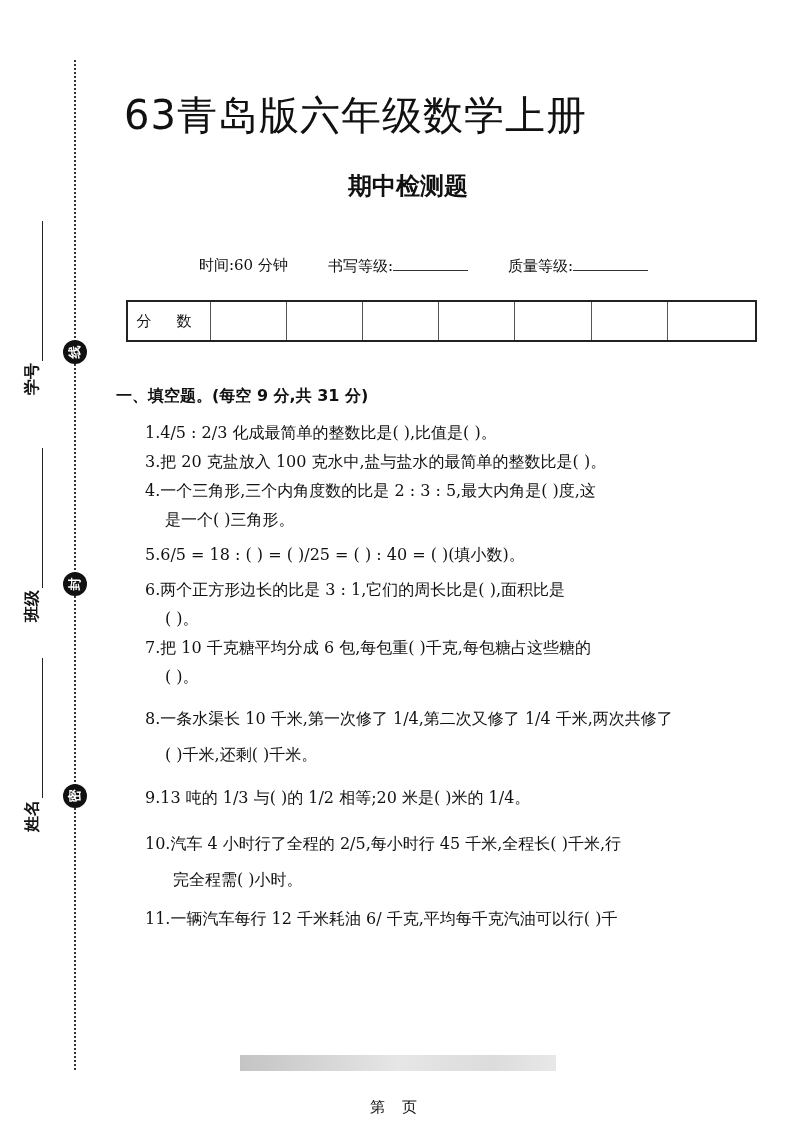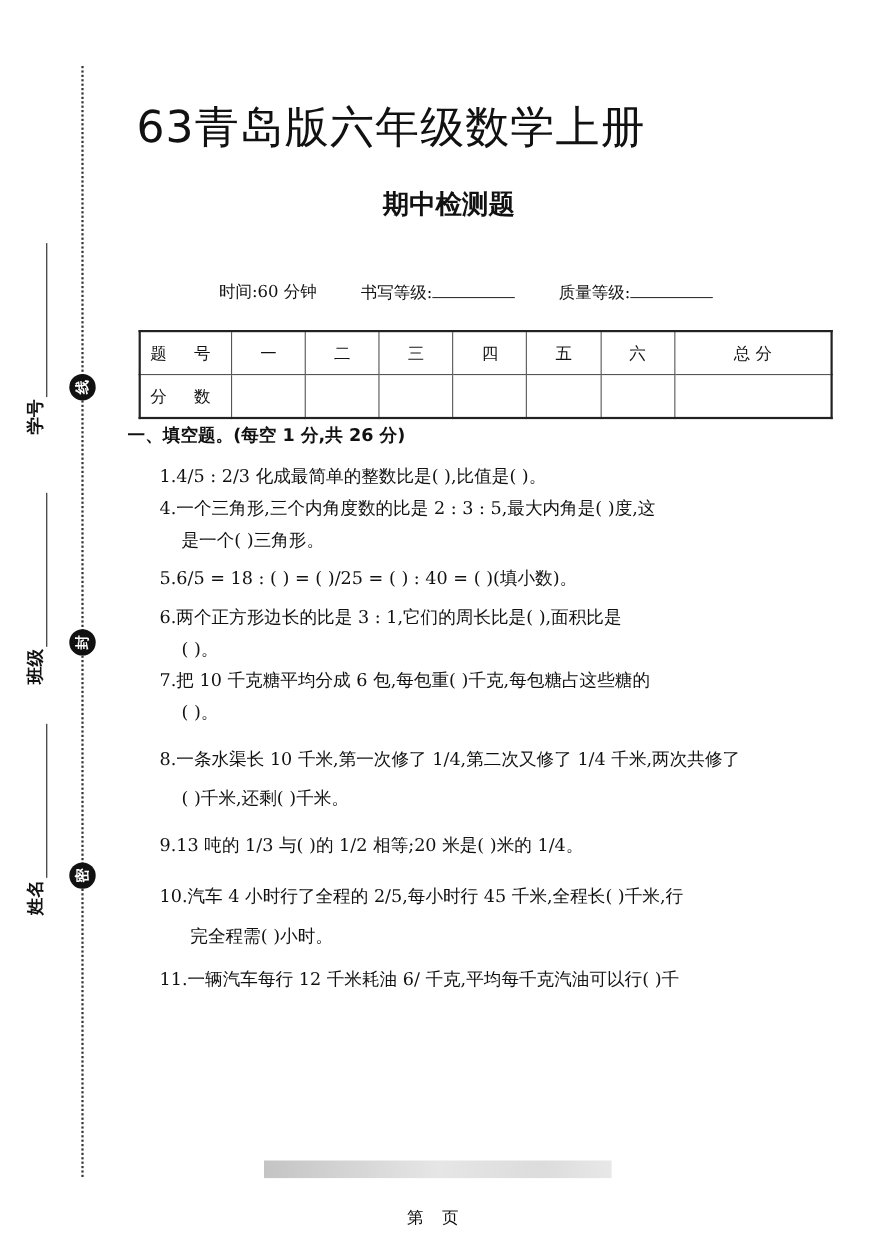--- a/index.html
+++ b/index.html
@@ -60,47 +60,38 @@
 <div class="subtitle">期中检测题</div>
 
 <div class="meta">
   <span>时间:60 分钟</span>
   <span><span>书写等级:</span><span class="blank"></span></span>
   <span><span>质量等级:</span><span class="blank"></span></span>
 </div>
 
 <table class="score">
   <tbody>
-      <tr>
-    <td>题 号</td>
-    <td>一</td>
-    <td>二</td>
-    <td>三</td>
-    <td>四</td>
-    <td>五</td>
-    <td>六</td>
-    <td>总 分</td>
-  </tr>
   <tr>
     <td>分 数</td>
     <td></td>
     <td></td>
     <td></td>
     <td></td>
     <td></td>
     <td></td>
     <td></td>
   </tr>
 </tbody>
   </table>
 
-<div class="section-head">一、填空题。(每空 1 分,共 26 分)</div>
+<div class="section-head">一、填空题。(每空 9 分,共 31 分)</div>
 
 <div class="questions">
   <p class="q"><span>1.</span><span>4/5 : 2/3 化成最简单的整数比是(      ),比值是(      )。</span></p>
+  <p class="q"><span>3.</span><span>把 20 克盐放入 100 克水中,盐与盐水的最简单的整数比是(      )。</span></p>
   <p class="q"><span>4.</span><span>一个三角形,三个内角度数的比是 2 : 3 : 5,最大内角是(      )度,这</span><br><span class="cont">是一个(      )三角形。</span></p>
   <p class="q" style="margin-top:6px"><span>5.</span><span>6/5 = 18 : (      ) = (   )/25 = (      ) : 40 = (      )(填小数)。</span></p>
   <p class="q" style="margin-top:6px"><span>6.</span><span>两个正方形边长的比是 3 : 1,它们的周长比是(      ),面积比是</span><br><span class="cont">(      )。</span></p>
   <p class="q"><span>7.</span><span>把 10 千克糖平均分成 6 包,每包重(      )千克,每包糖占这些糖的</span><br><span class="cont">(      )。</span></p>
   <p class="q" style="margin-top:10px;line-height:36px"><span>8.</span><span>一条水渠长 10 千米,第一次修了 1/4,第二次又修了 1/4 千米,两次共修了</span><br><span class="cont">(      )千米,还剩(      )千米。</span></p>
   <p class="q" style="margin-top:10px"><span>9.</span><span>13 吨的 1/3 与(      )的 1/2 相等;20 米是(      )米的 1/4。</span></p>
   <p class="q" style="margin-top:14px;line-height:36px"><span>10.</span><span>汽车 4 小时行了全程的 2/5,每小时行 45 千米,全程长(      )千米,行</span><br><span class="cont" style="padding-left:28px">完全程需(      )小时。</span></p>
   <p class="q" style="margin-top:6px"><span>11.</span><span>一辆汽车每行 12 千米耗油 6/ 千克,平均每千克汽油可以行(      )千</span></p>
 </div>
 

